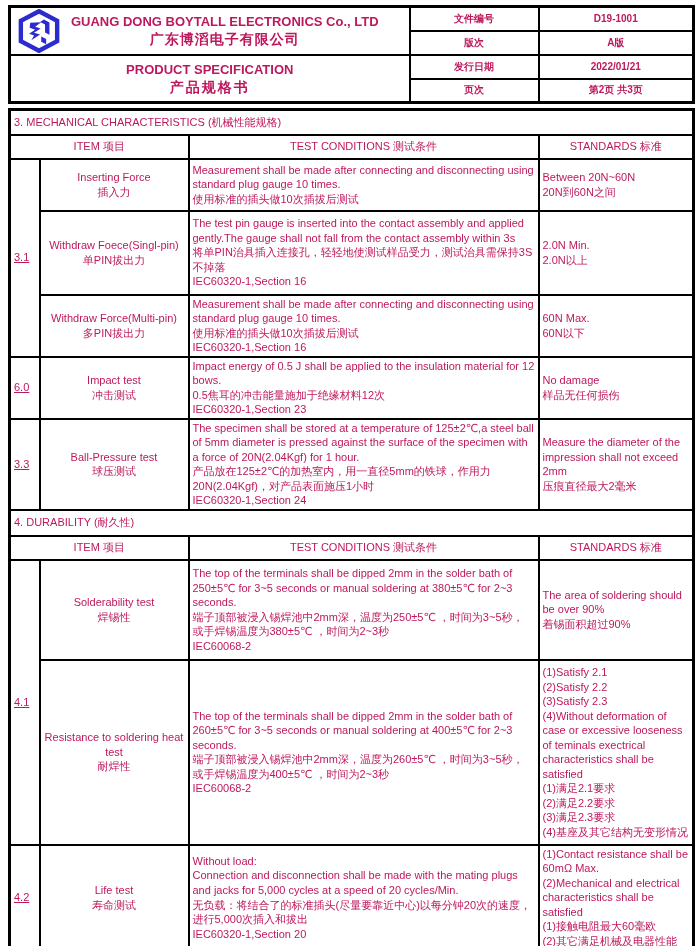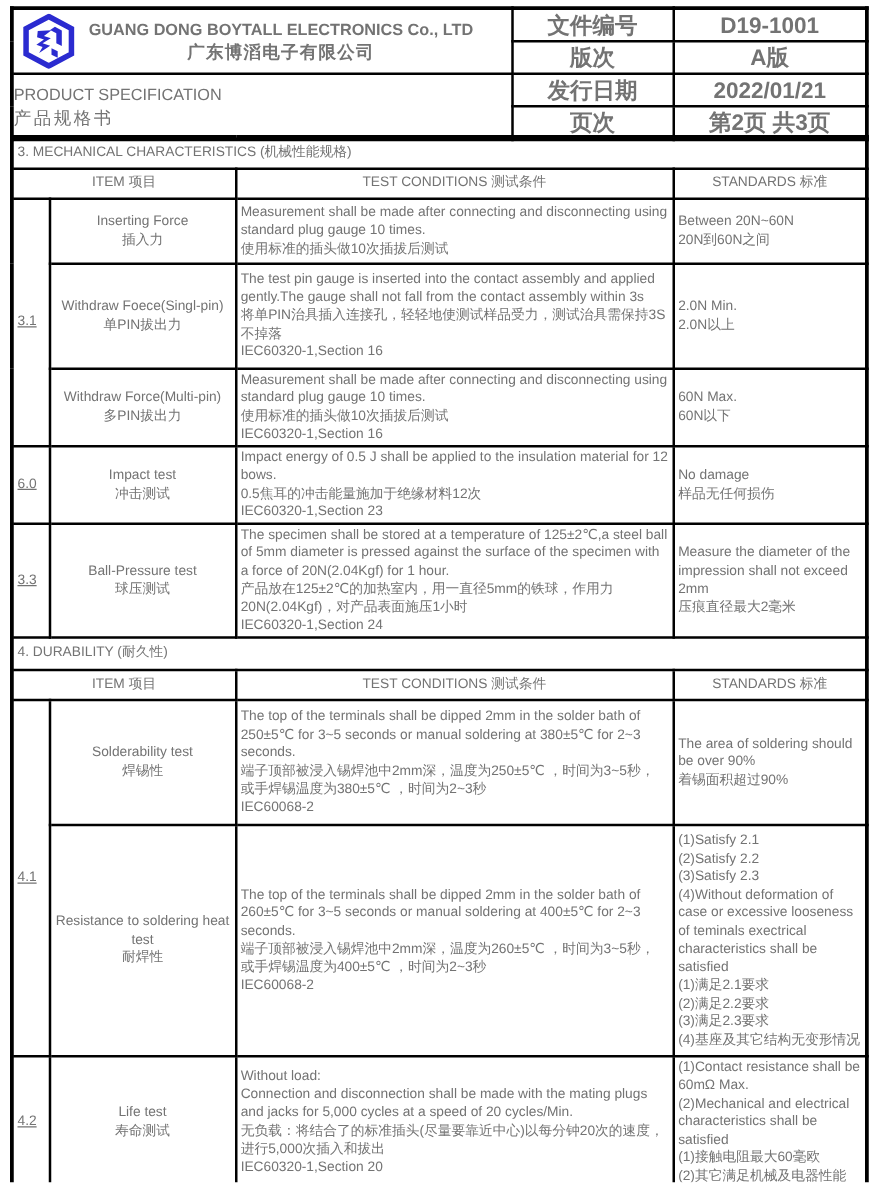--- a/index.html
+++ b/index.html
@@ -3,40 +3,40 @@
 <meta charset="utf-8">
 <style>
   * { box-sizing: border-box; }
   html, body { margin: 0; padding: 0; background: #ffffff; }
   .page {
     position: relative;
     width: 700px;
     height: 946px;
     background: #ffffff;
     font-family: "Liberation Sans", "DejaVu Sans", sans-serif;
-    color: #737373;
+    color: #be185d;
     overflow: hidden;
   }
 
   
   table { border-collapse: collapse; table-layout: fixed; }
   .header-table {
     position: absolute; top: 5px; left: 8px;
     width: 684px; border: 3px solid #000;
   }
   .header-table td { border: 2px solid #000; padding: 0; height: 24px; }
   .company-cell .inner { display: flex; align-items: center; height: 100%; }
   .logo-wrap { flex: 0 0 auto; margin-left: 6px; display: flex; align-items: center; }
   .company-text { flex: 1 1 auto; text-align: center; padding-right: 20px; }
   .company-en { font-weight: bold; font-size: 13px; line-height: 1.35; }
   .company-cn { font-weight: bold; font-size: 14px; letter-spacing: 1px; }
-  .spec-cell { text-align: left; font-weight: normal; }
+  .spec-cell { text-align: center; font-weight: bold; }
   .spec-en { font-size: 13px; line-height: 1.5; }
   .spec-cn { font-size: 14px; letter-spacing: 2px; }
-  .field-label, .field-value { text-align: center; font-weight: bold; font-size: 18px; }
+  .field-label, .field-value { text-align: center; font-weight: bold; font-size: 10px; }
 
   
   .body-table {
     position: absolute; top: 108px; left: 8px;
     width: 684px; border: 3px solid #000;
   }
   .body-table td { border: 2px solid #000; padding: 1px 3px; font-size: 11px; line-height: 1.32; vertical-align: middle; }
   .section-title-cell { font-weight: normal; font-size: 12.5px; padding-left: 3px; height: 24px; }
   .col-head { text-align: center; font-size: 11.5px; height: 23px; }
   .num-cell { text-align: left; font-size: 11px; text-decoration: underline; }

